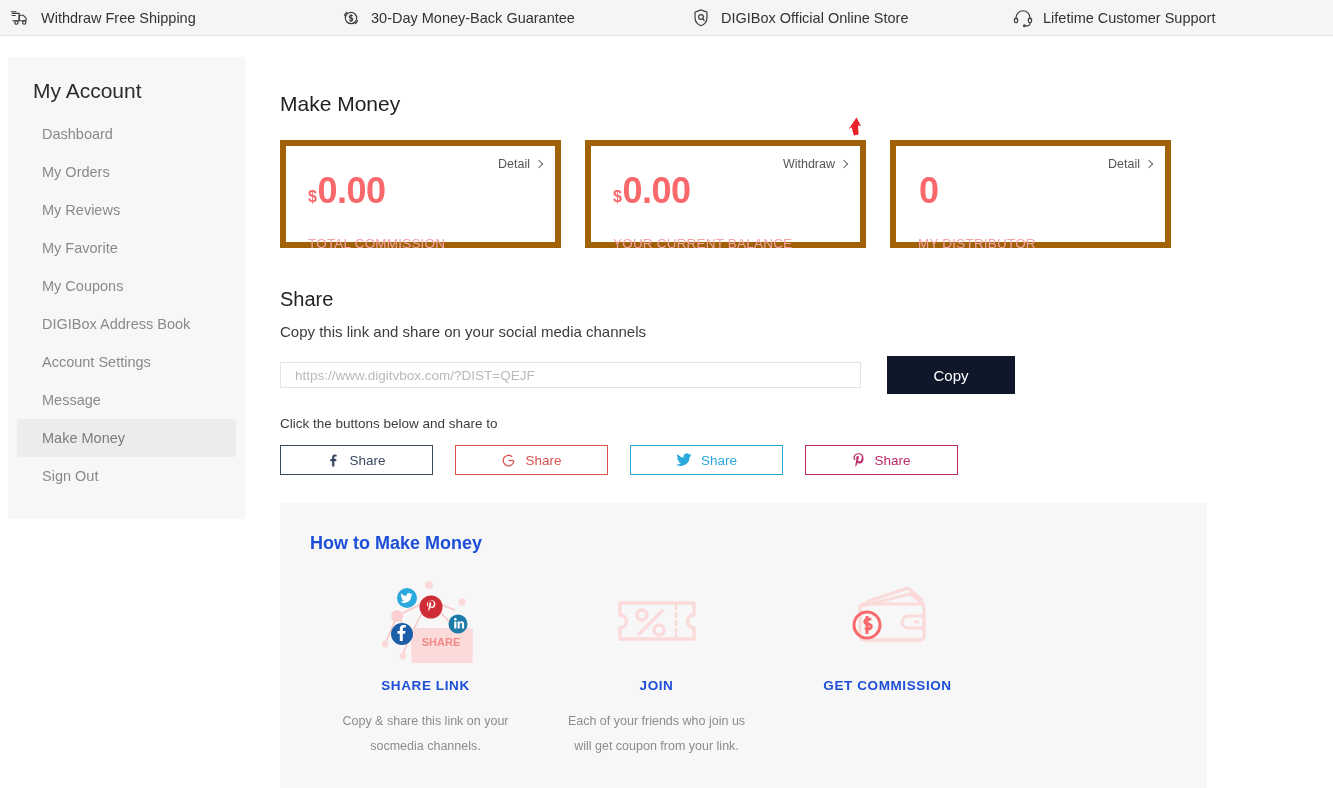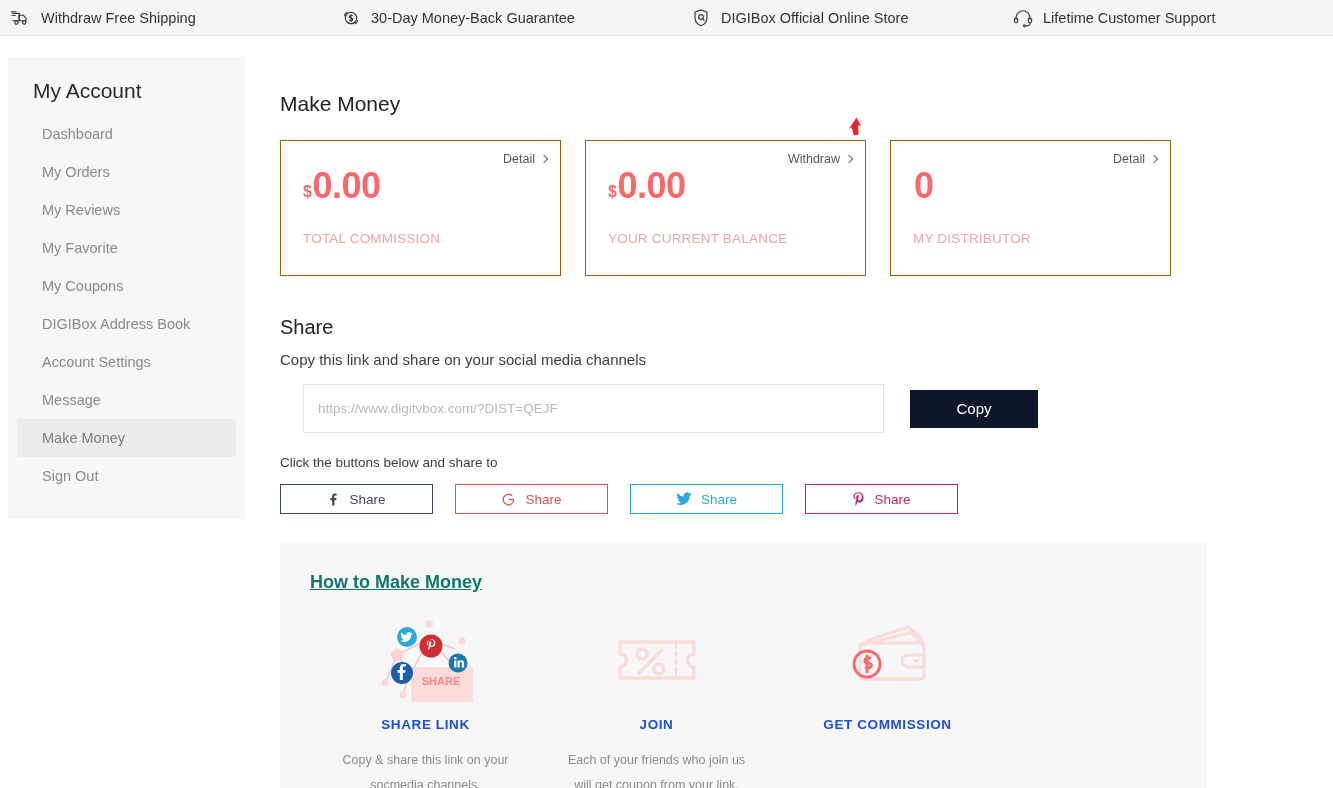--- a/index.html
+++ b/index.html
@@ -69,22 +69,22 @@
     font-size: 21px;
     color: #222222;
     font-weight: normal;
     margin: 0 0 24px 0;
   }
 
   
   .cards { display: flex; gap: 24px; position: relative; }
   .card {
     width: 281px;
-    height: 136px;
-    border: 1px solid #a16207;
+    height: 108px;
+    border: 6px solid #a16207;
     background: #fff;
     position: relative;
     padding: 12px 14px 0 22px;
   }
   .card-link {
     position: absolute;
     top: 11px; right: 13px;
     font-size: 12.5px;
     color: #555555;
     display: flex; align-items: center; gap: 6px;
@@ -118,29 +118,28 @@
   }
 
   
   .share-title {
     font-size: 20px; color: #222; font-weight: normal;
     margin: 40px 0 12px 0;
   }
   .share-sub { font-size: 15px; color: #3c3c3c; margin-bottom: 16px; }
   .link-row { display: flex; align-items: center; gap: 26px; }
   .link-input {
-    width: 581px; height: 49px;
+    width: 581px; height: 26px;
     border: 1px solid #e4e4e4;
     background: #fff;
     padding: 0 14px;
     font-size: 13.5px;
     color: #555;
     font-family: "Liberation Sans", sans-serif;
     outline: none;
-    margin-left: 23px;
   }
   .link-input::placeholder { color: #b9b9b9; }
   .copy-btn {
     width: 128px; height: 38px;
     background: #0f172a; color: #fff;
     border: none; font-size: 15px;
     cursor: pointer;
     font-family: "Liberation Sans", sans-serif;
   }
   .click-sub { font-size: 13.5px; color: #3c3c3c; margin: 22px 0 14px 0; }
@@ -163,22 +162,22 @@
   .share-btn svg { display: block; }
 
   
   .howto {
     margin-top: 28px;
     width: 927px;
     background: #f7f7f7;
     padding: 30px 30px 36px 30px;
   }
   .howto-title {
-    font-size: 18px; color: #0f766e; font-weight: bold;
-    margin: 0 0 22px 0; padding-left: 0; text-decoration: underline;
+    font-size: 18px; color: #1d4ed8; font-weight: bold;
+    margin: 0 0 22px 0; padding-left: 0;
   }
   .howto-grid { display: flex; }
   .howto-col { width: 231px; text-align: center; }
   .howto-icon { height: 88px; display: flex; align-items: center; justify-content: center; }
   .howto-name {
     font-size: 13.5px; font-weight: bold; color: #1d4ed8;
     letter-spacing: 0.6px; margin-top: 14px;
   }
   .howto-desc {
     font-size: 12.5px; color: #8c8c8c; line-height: 25px;

